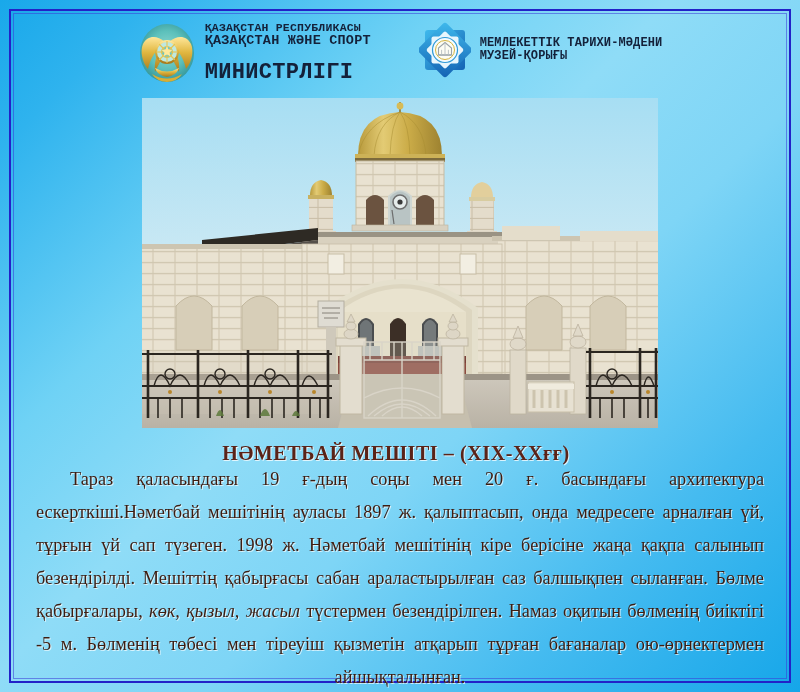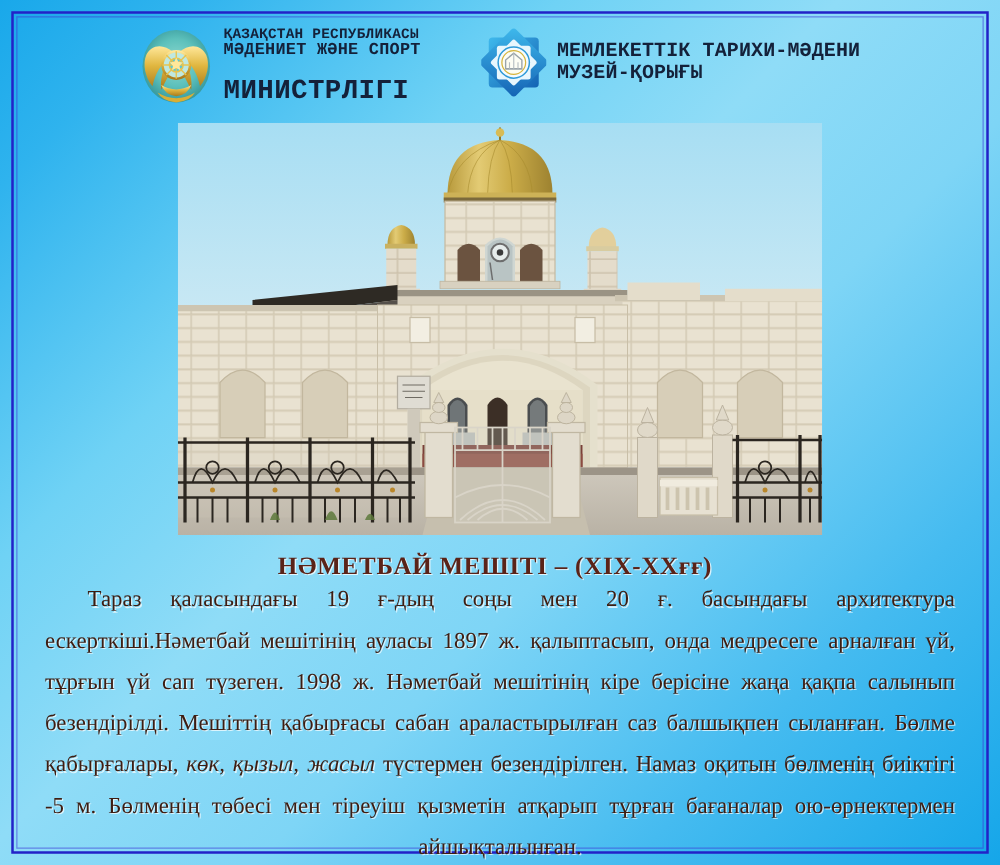--- a/index.html
+++ b/index.html
@@ -88,21 +88,21 @@
   }
 
   
   .museum .line1 {
     font-size: 11.5px;
     font-weight: bold;
     letter-spacing: .1px;
   }
   .museum .line2,
   .museum .line3 {
-    font-size: 16px;
+    font-size: 12px;
     font-weight: bold;
     letter-spacing: .1px;
   }
 
   .emblem-kz { width: 58px; height: 62px; flex: 0 0 auto; }
   .emblem-museum { width: 52px; height: 56px; flex: 0 0 auto; }
 
   
   .photo-wrap {
     position: absolute;
@@ -191,21 +191,21 @@
           <line x1="21" y1="22" x2="37" y2="38"></line>
           <line x1="37" y1="22" x2="21" y2="38"></line>
         </g>
         <path d="M29 24 l1.6 3.4 3.7.5-2.7 2.6.7 3.7-3.3-1.8-3.3 1.8.7-3.7-2.7-2.6 3.7-.5z" fill="#ffe89a"></path>
 
         <path d="M17 46 q12 7 24 0 q-3 8 -12 9 q-9 -1 -12 -9z" fill="url(#kzGold)"></path>
         <path d="M14 52 q15 9 30 0 q-4 7 -15 8 q-11 -1 -15 -8z" fill="#d8ae36"></path>
       </svg>
       <div class="brand-text ministry">
         <div class="line1">ҚАЗАҚСТАН РЕСПУБЛИКАСЫ</div>
-        <div class="line2">МӘДЕНИЕТ ЖӘНЕ СПОРТ</div>
+        <div class="line2">ҚАЗАҚСТАН ЖӘНЕ СПОРТ</div>
         <div class="line3">МИНИСТРЛІГІ</div>
       </div>
     </div>
 
     <div class="brand">
       <svg class="emblem-museum" viewBox="0 0 52 56">
         <defs>
           <linearGradient id="starBlue" x1="0" y1="0" x2="1" y2="1">
             <stop offset="0%" stop-color="#3fb9ec"></stop>
             <stop offset="100%" stop-color="#1463b4"></stop>

